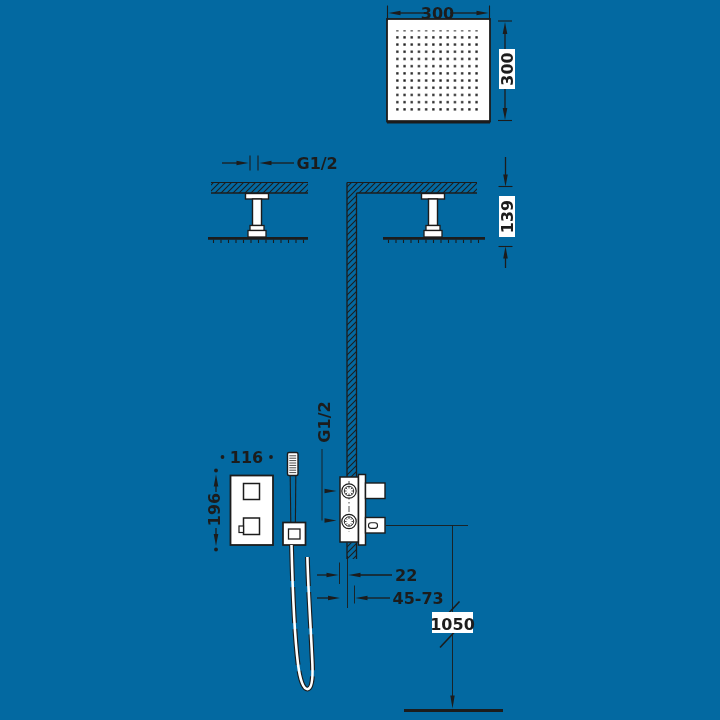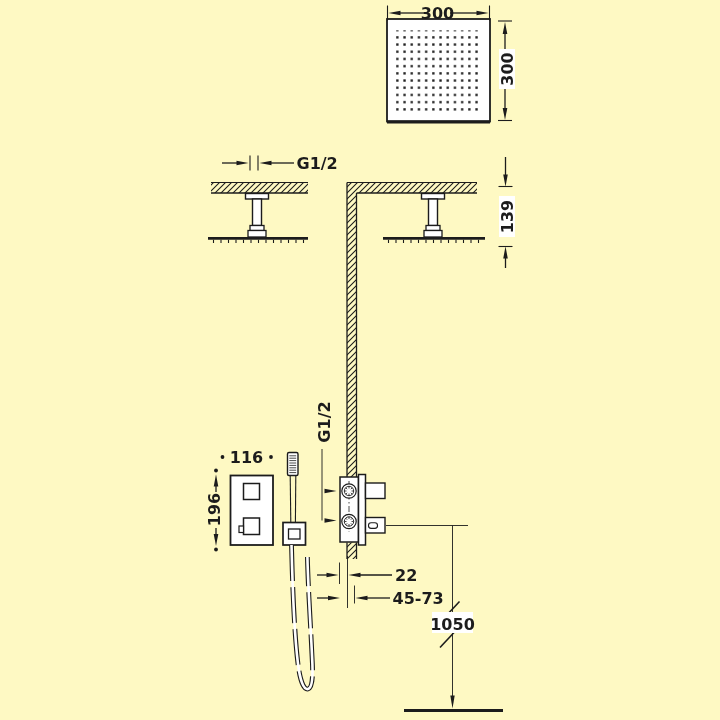--- a/index.html
+++ b/index.html
@@ -1,16 +1,16 @@
 <!DOCTYPE html>
 <html><head>
 <meta charset="utf-8">
 <style>
   html,body{margin:0;padding:0;background:#fff;}
-  .stage{position:relative;width:720px;height:720px;background:#fef9c3;overflow:hidden;
+  .stage{position:relative;width:720px;height:720px;background:#0369a1;overflow:hidden;
          font-family:"DejaVu Sans","Liberation Sans",sans-serif;text-decoration:underline;}
   svg{display:block;}
   .ln{stroke:#1c1c1c;fill:none;}
   .wh{fill:#ffffff;stroke:#1c1c1c;}
   .fl{fill:#1c1c1c;stroke:none;}
   .mask{fill:#ffffff;stroke:none;}
   text{fill:#1c1c1c;font-family:"DejaVu Sans","Liberation Sans",sans-serif;
        font-weight:bold;font-size:16px;}
 </style>
 </head>

